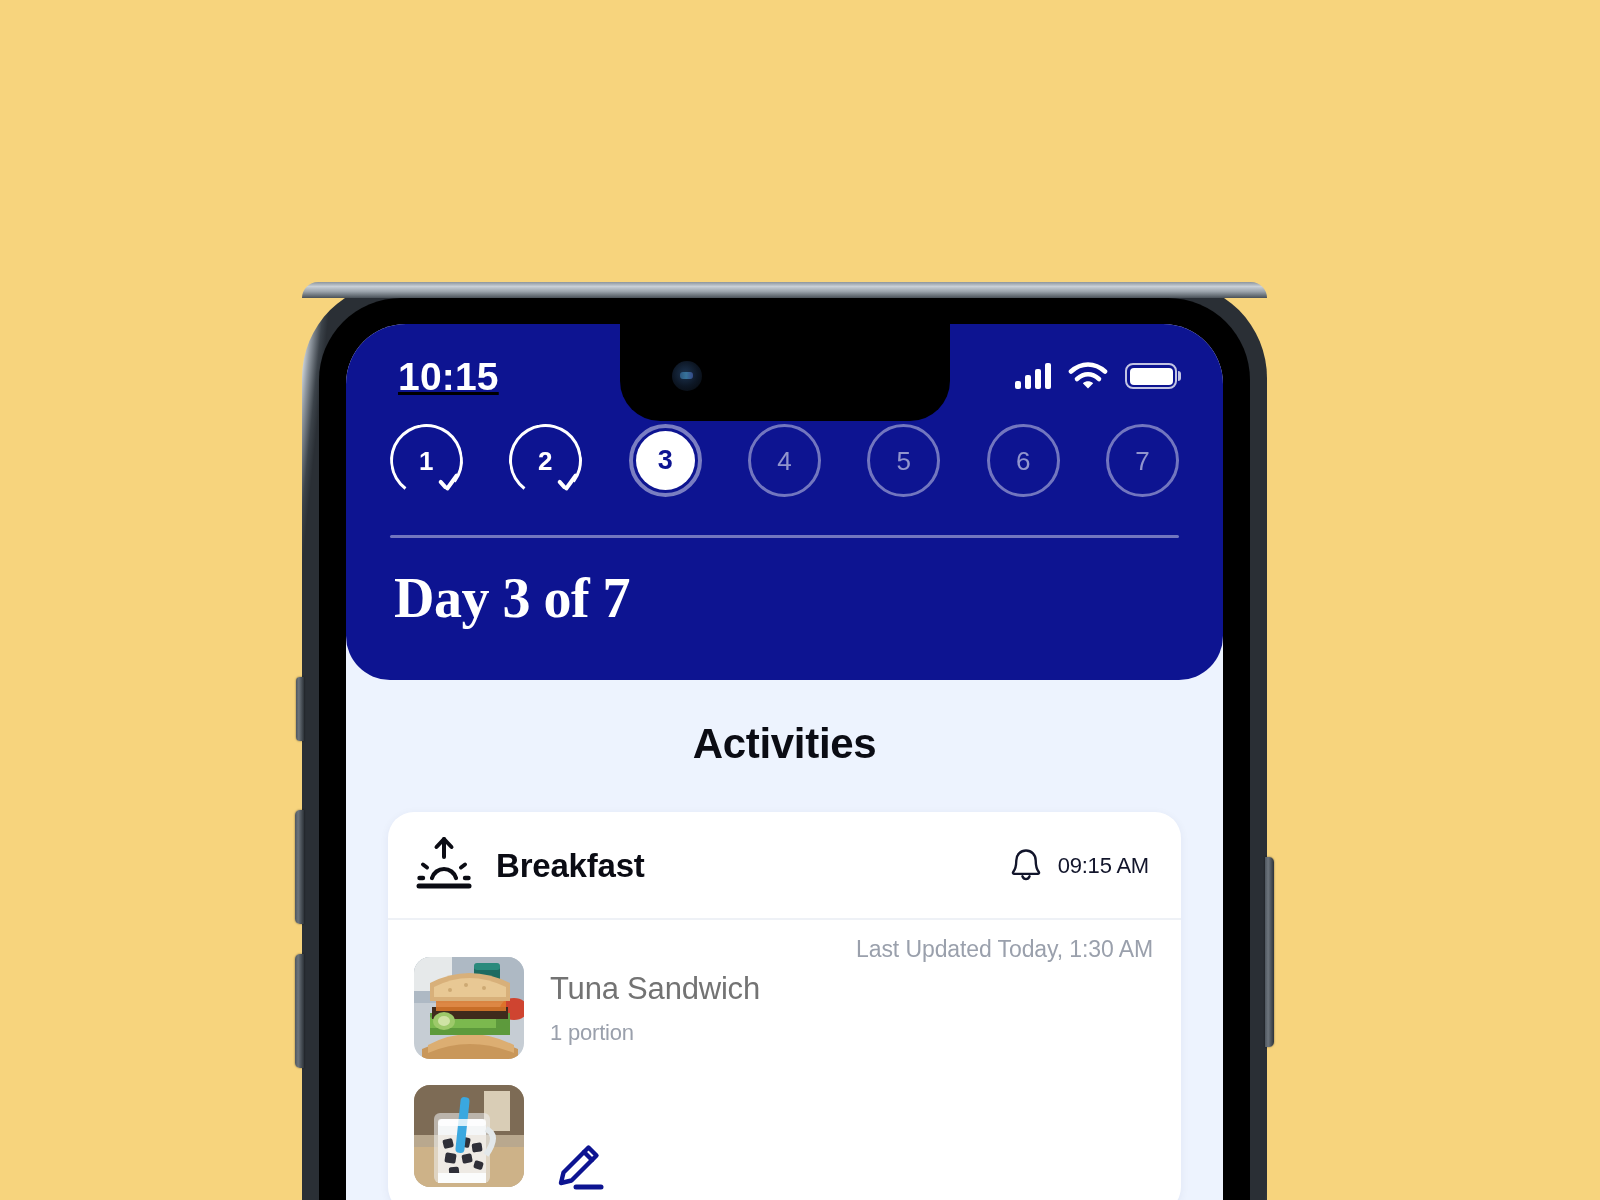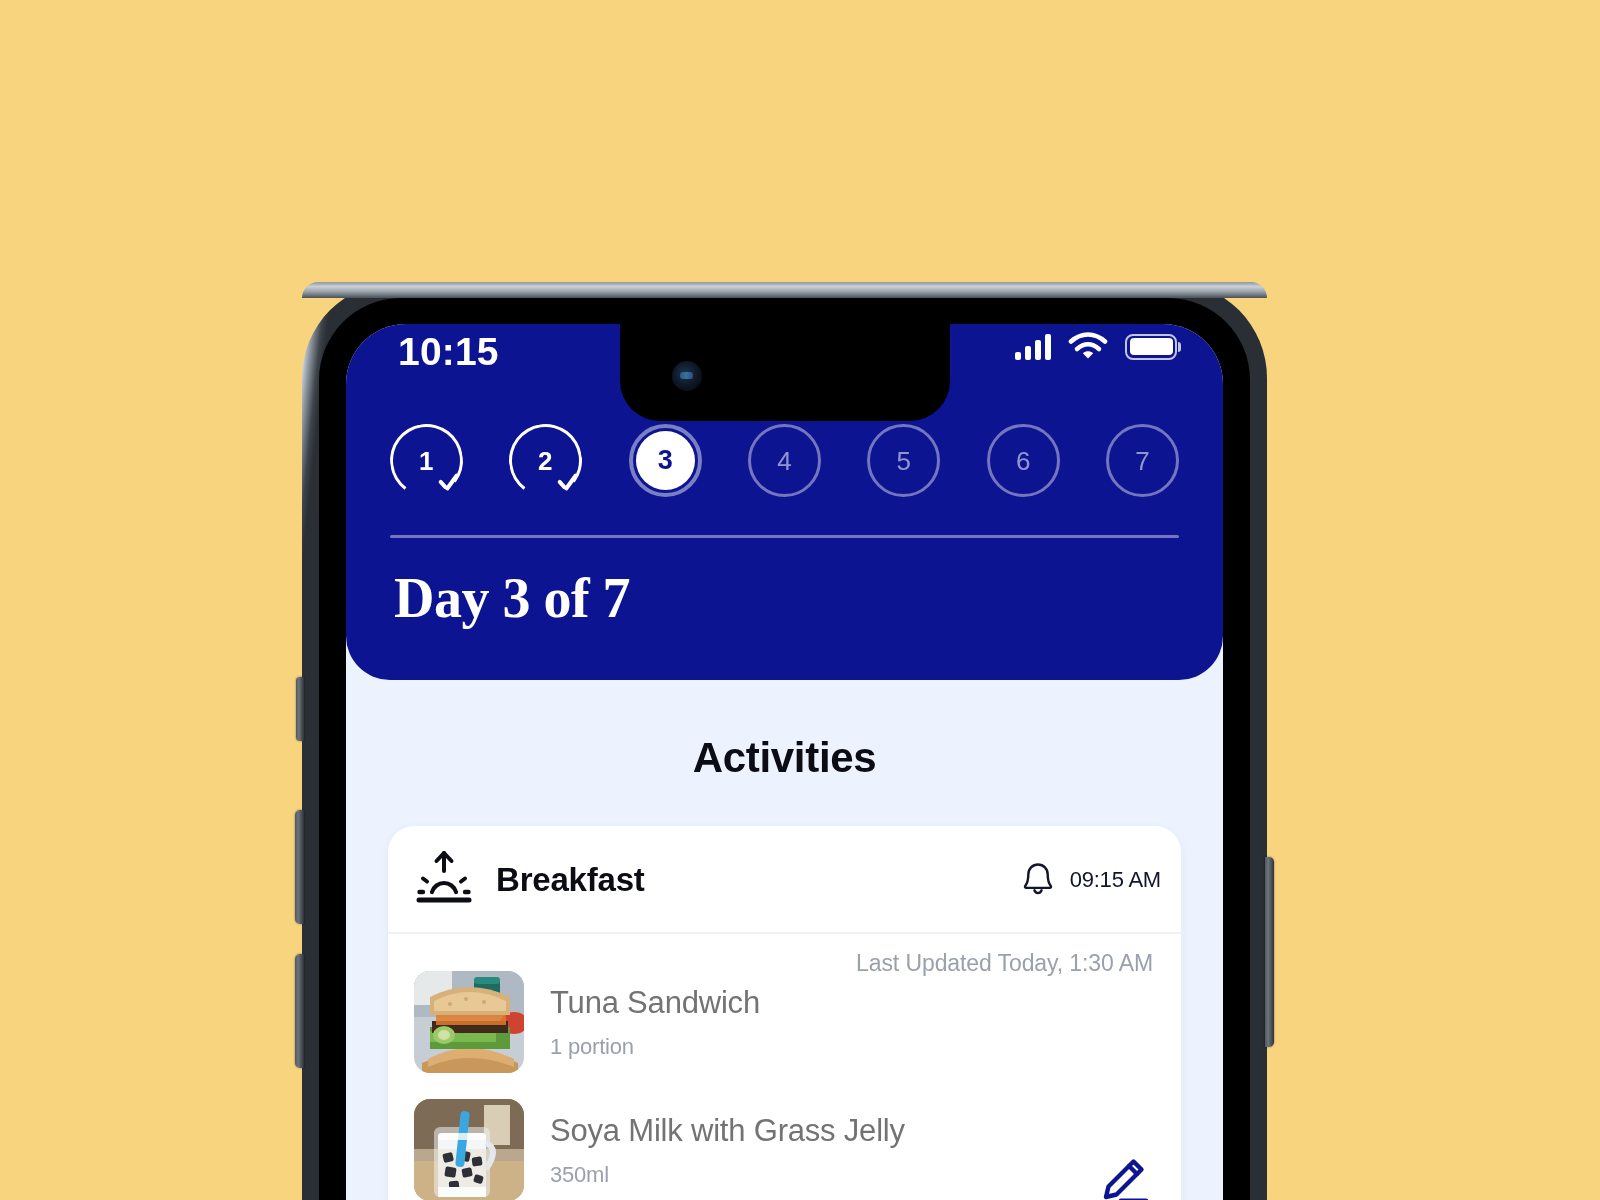--- a/index.html
+++ b/index.html
@@ -110,23 +110,24 @@
     background: #0d1491;
     border-radius: 0 0 44px 44px;
     padding: 0 0 0 0;
     height: 356px;
     z-index: 10;
   }
 
   .status-bar {
     height: 96px;
     display: flex;
-    align-items: flex-start;
+    align-items: center;
     justify-content: space-between;
     padding: 0 46px 0 52px;
+    text-decoration: underline;
   }
   .status-time {
     color: #fff;
     font-size: 39px;
     font-weight: 700;
     letter-spacing: .2px;
     line-height: 1;
     margin-top: 8px;
   }
   .status-icons {
@@ -267,36 +268,36 @@
 
   
   .content {
     padding: 0 0 0 0;
   }
   .section-title {
     text-align: center;
     font-size: 42px;
     font-weight: 700;
     color: #0b0c14;
-    padding: 54px 0 44px 0;
+    padding: 40px 0 44px 0;
     letter-spacing: -.3px;
   }
 
   .card {
     background: #fff;
     margin: 0 42px 30px 42px;
     border-radius: 26px;
     box-shadow: 0 2px 10px rgba(20,30,80,.06);
     overflow: hidden;
   }
 
   .card-head {
     display: flex;
     justify-content: space-between;
-    padding: 24px 20px 22px 26px;
+    padding: 24px 32px 22px 26px;
     border-bottom: 2px solid #eef1f6;
   }
   .card-head-left {
     display: flex;
     align-items: center;
     gap: 22px;
   }
   .meal-name {
     font-size: 33px;
     font-weight: 700;
@@ -556,24 +557,20 @@
                   <rect x="48" y="69" width="10" height="9" rx="2" transform="rotate(-11 53 73)"></rect>
                   <rect x="60" y="76" width="9" height="8" rx="2" transform="rotate(16 64 80)"></rect>
                   <rect x="35" y="82" width="10" height="9" rx="2" transform="rotate(-6 40 86)"></rect>
                 </g>
                 <rect x="24" y="88" width="48" height="10" fill="#fbfcfc"></rect>
                 <path d="M72 44 q14 6 0 26" stroke="#e3e8ea" stroke-width="6" fill="none"></path>
                 <rect x="44" y="12" width="9" height="56" rx="4" fill="#3aa8e0" transform="rotate(6 48 40)"></rect>
                 <rect x="24" y="34" width="48" height="7" rx="3" fill="#ffffff" opacity=".8"></rect>
               </svg>
             </div>
-            <div class="food-text">
-              <div class="food-name">Soya Milk with Grass Jelly</div>
-              <div class="food-qty">350ml</div>
-            </div>
             <div class="edit-btn">
               <span>
                 <svg width="56" height="52" viewBox="0 0 56 52" fill="none">
                   <path d="M37.5 6.5 L45.5 14.5 L20.5 39.5 L10 42 L12.5 31.5 Z" stroke="#0d1491" stroke-width="4.4" stroke-linejoin="round"></path>
                   <path d="M33 11 L41 19" stroke="#0d1491" stroke-width="4.4" stroke-linecap="round"></path>
                   <path d="M25 46 H50" stroke="#0d1491" stroke-width="5" stroke-linecap="round"></path>
                 </svg>
               </span>
             </div>
           </div>

